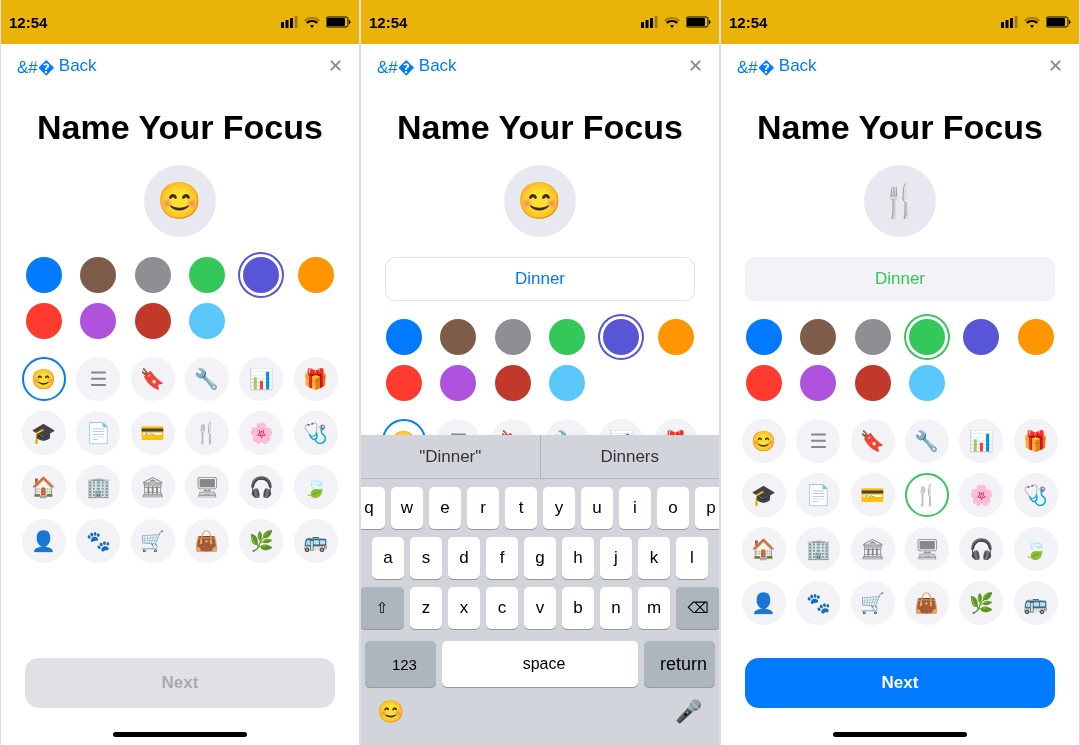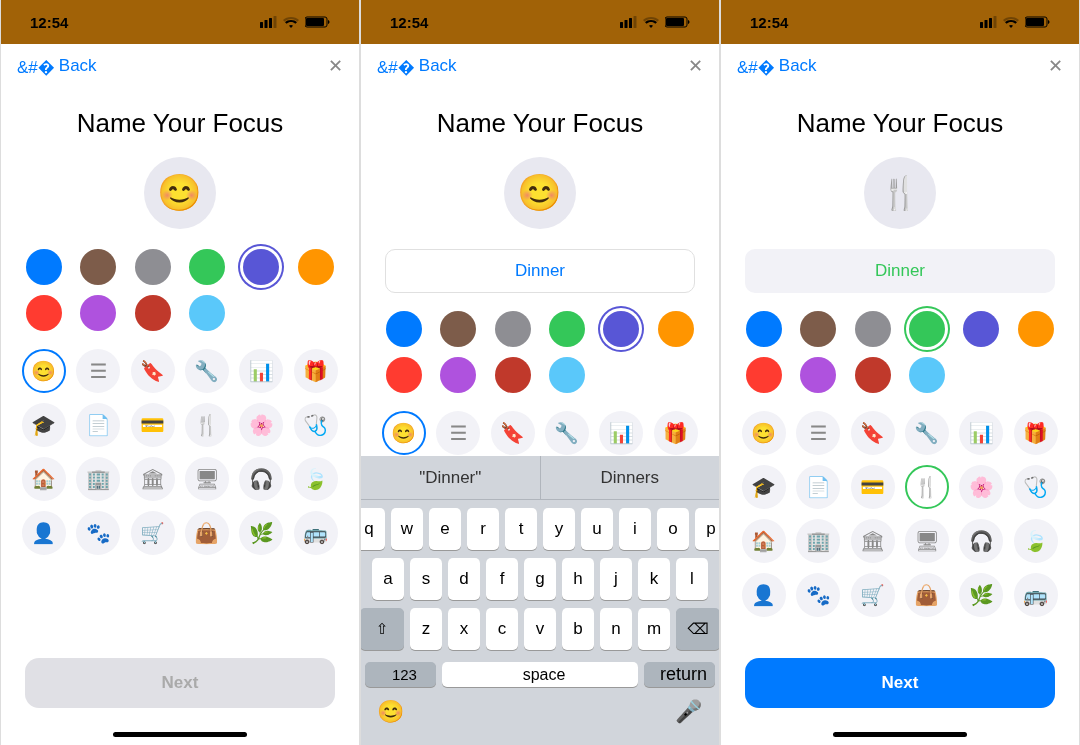--- a/index.html
+++ b/index.html
@@ -18,25 +18,25 @@
       background: #fff;
       display: flex;
       flex-direction: column;
       border-left: 1px solid #ddd;
       border-right: 1px solid #ddd;
       position: relative;
       overflow: hidden;
     }
     .status-bar {
       height: 44px;
-      background: #a16207;
+      background: #eab308;
       display: flex;
       align-items: center;
       justify-content: space-between;
-      padding: 0 29px;
+      padding: 0 8px;
       flex-shrink: 0;
     }
     .status-time {
       font-size: 15px;
       font-weight: 600;
       color: #000;
     }
     .status-icons {
       display: flex;
       align-items: center;
@@ -61,22 +61,22 @@
       color: #007AFF;
       font-size: 17px;
       cursor: pointer;
     }
     .nav-close {
       color: #888;
       font-size: 18px;
       cursor: pointer;
     }
     .page-title {
-      font-size: 26px;
-      font-weight: 400;
+      font-size: 34px;
+      font-weight: 700;
       text-align: center;
       color: #000;
       margin: 20px 0 18px;
     }
     .icon-circle {
       width: 72px;
       height: 72px;
       border-radius: 50%;
       background: #e8e8f0;
       display: flex;
@@ -240,21 +240,21 @@
     }
     .bottom-row {
       display: flex;
       justify-content: space-between;
       padding: 0 4px 8px;
       gap: 6px;
     }
     .bottom-key {
       background: #adb5bd;
       border-radius: 5px;
-      height: 25px;
+      height: 46px;
       display: flex;
       align-items: center;
       justify-content: center;
       font-size: 15px;
       color: #000;
       cursor: pointer;
       box-shadow: 0 1px 0 #999;
       flex: 1;
       padding-left: 8px;
     }

